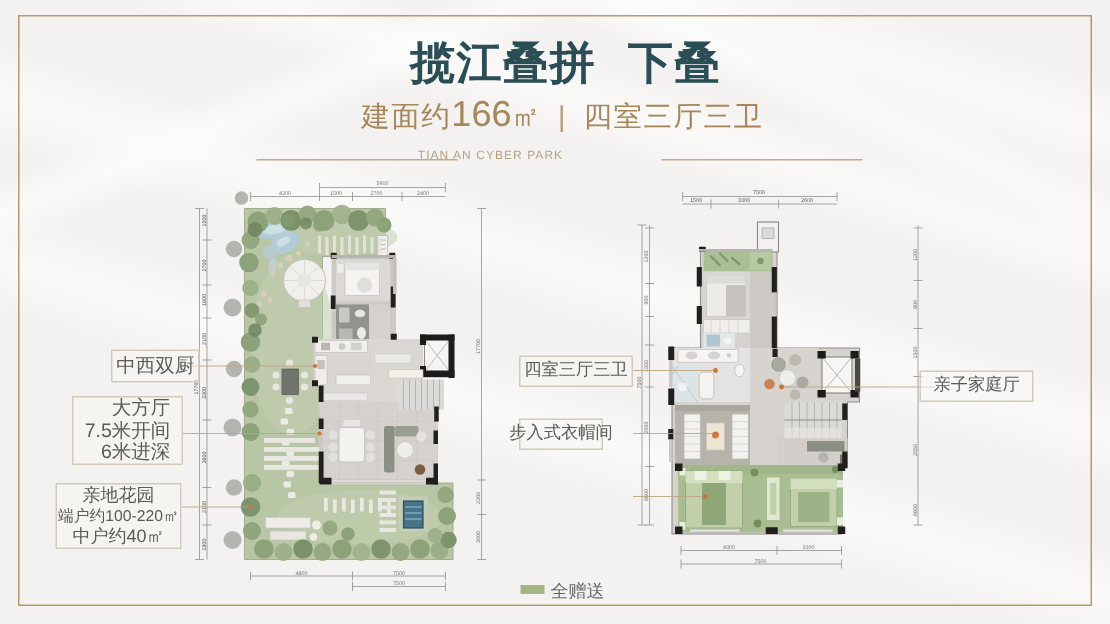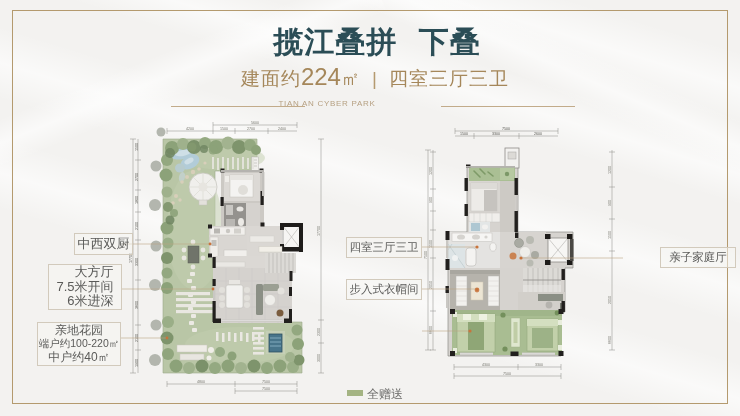--- a/index.html
+++ b/index.html
@@ -28,21 +28,21 @@
   <div class="stripe" style="left:-100px;top:260px;width:1000px;height:70px;"></div>
 
   <div class="stripe" style="left:300px;top:60px;width:600px;height:50px;transform:rotate(24deg);"></div>
 
   <div class="stripe" style="left:-200px;top:80px;width:600px;height:46px;transform:rotate(-22deg);"></div>
 
   <div class="frame"></div>
 
   <div class="title">揽江叠拼<span style="letter-spacing:0">  </span> 下叠</div>
 
-  <div class="subtitle">建面约<span class="num">224</span>㎡  <span style="color:#b59a70">|</span>  四室三厅三卫</div>
+  <div class="subtitle">建面约<span class="num">166</span>㎡  <span style="color:#b59a70">|</span>  四室三厅三卫</div>
 
   <div class="bline" style="left:171px;"></div>
 
   <div class="brand">TIAN AN CYBER PARK</div>
 
   <div class="bline" style="left:441px;"></div>
 
   <svg width="740" height="416" viewBox="0 0 740 416">
 
     <g>
@@ -678,21 +678,21 @@
   <div class="lbl" style="left:74px;top:233px;width:59px;height:22px;font-size:13px;">中西双厨</div>
 
   <div class="lbl" style="left:48px;top:264px;width:74px;height:46px;font-size:13px;text-align:right;">大方厅<br>7.5米开间<br>6米进深</div>
 
   <div class="lbl" style="left:37px;top:322px;width:84px;height:44px;font-size:12px;">
       <div>亲地花园<br><span style="font-size:10.5px">端户约100-220㎡</span><br>中户约40㎡</div>
     </div>
 
   <div class="lbl" style="left:346px;top:237px;width:76px;height:21px;font-size:11.5px;">四室三厅三卫</div>
 
-  <div class="lbl" style="left:346px;top:279px;width:76px;height:21px;font-size:11.5px;">步入式衣帽间</div>
-
-
-  <div class="lbl" style="left:660px;top:247px;width:76px;height:21px;font-size:11.5px;">亲子家庭厅</div>
+  <div class="lbl" style="left:346px;top:279px;width:56px;height:21px;font-size:11.5px;">步入式衣帽间</div>
+
+
+  <div class="lbl" style="left:613px;top:247px;width:76px;height:21px;font-size:11.5px;">亲子家庭厅</div>
 
   <div style="position:absolute;left:347px;top:390px;width:16px;height:6px;background:#a4b483;"></div>
 
   <div style="position:absolute;left:367px;top:386px;font-size:12px;color:#6a6a68;">全赠送</div>
 </div>
 
 </body></html>

